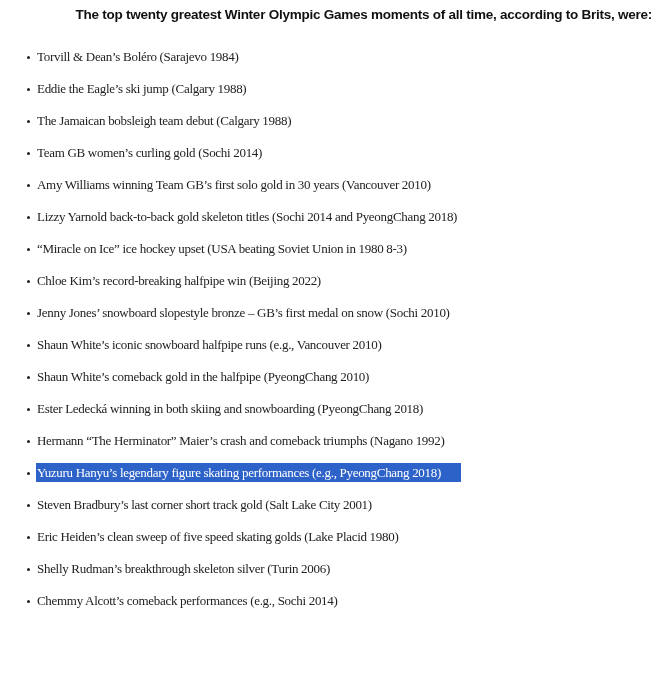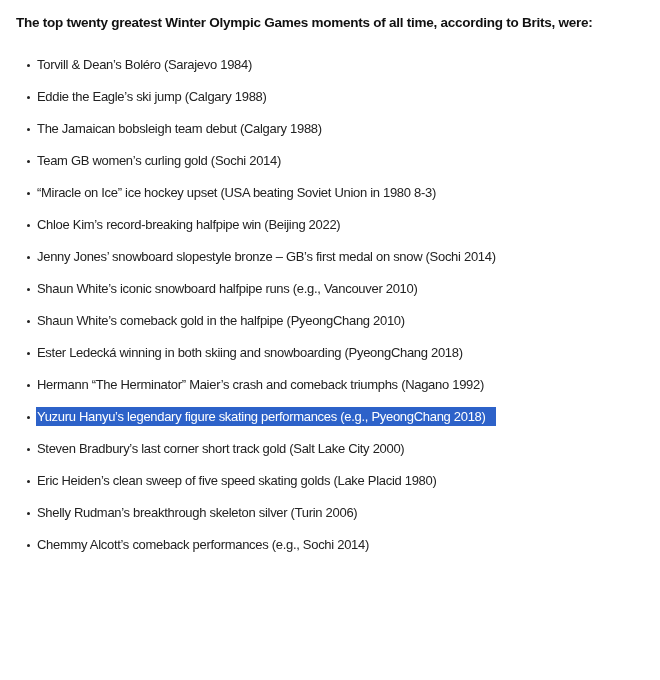--- a/index.html
+++ b/index.html
@@ -17,32 +17,34 @@
     font-family: "Liberation Sans", sans-serif;
   }
   .page {
     width: 660px;
     height: 680px;
     background: var(--bg);
     padding: 7px 8px 0 8px;
     overflow: hidden;
   }
   .page-title {
-    margin: 8px;
+    margin: 0;
     font-size: 13.5px;
     font-weight: 700;
     line-height: 16px;
     letter-spacing: -0.25px;
     color: var(--heading);
     white-space: nowrap;
+    text-align: right;
   }
   .moments-list {
     list-style: none;
     margin: 26px 0 0 0;
     padding: 0 0 0 19px;
+    font-family: Liberation Serif, serif;
   }
   .moments-list li {
     position: relative;
     padding-left: 10px;
     margin-bottom: 16px;
     font-size: 13px;
     line-height: 16px;
     letter-spacing: -0.3px;
     color: var(--text);
     white-space: nowrap;
@@ -53,40 +55,42 @@
     left: 0;
     top: 6.5px;
     width: 3px;
     height: 3px;
     border-radius: 50%;
     background: var(--text);
   }
   .highlighted {
     background: var(--selection-bg);
     color: var(--selection-text);
-    padding: 2px 10px 2px 1px;
+    padding: 2px 20px 2px 1px;
     margin: -2px -2px -2px -1px;
   }
 </style>
 </head>
 <body>
 
 <div class="page">
   <h1 class="page-title">The top twenty greatest Winter Olympic Games moments of all time, according to Brits, were:</h1>
   <ul class="moments-list" id="moments-list">
       <li><span>Torvill &amp; Dean’s Boléro (Sarajevo 1984)</span></li>
       <li><span>Eddie the Eagle’s ski jump (Calgary 1988)</span></li>
       <li><span>The Jamaican bobsleigh team debut (Calgary 1988)</span></li>
       <li><span>Team GB women’s curling gold (Sochi 2014)</span></li>
+      <li><span>Amy Williams winning Team GB’s first solo gold in 30 years (Vancouver 2010)</span></li>
+      <li><span>Lizzy Yarnold back-to-back gold skeleton titles (Sochi 2014 and PyeongChang 2018)</span></li>
       <li><span>“Miracle on Ice” ice hockey upset (USA beating Soviet Union in 1980 8-3)</span></li>
       <li><span>Chloe Kim’s record-breaking halfpipe win (Beijing 2022)</span></li>
-      <li><span>Jenny Jones’ snowboard slopestyle bronze – GB’s first medal on snow (Sochi 2014)</span></li>
+      <li><span>Jenny Jones’ snowboard slopestyle bronze – GB’s first medal on snow (Sochi 2010)</span></li>
       <li><span>Shaun White’s iconic snowboard halfpipe runs (e.g., Vancouver 2010)</span></li>
       <li><span>Shaun White’s comeback gold in the halfpipe (PyeongChang 2010)</span></li>
       <li><span>Ester Ledecká winning in both skiing and snowboarding (PyeongChang 2018)</span></li>
       <li><span>Hermann “The Herminator” Maier’s crash and comeback triumphs (Nagano 1992)</span></li>
       <li><span class="highlighted">Yuzuru Hanyu’s legendary figure skating performances (e.g., PyeongChang 2018)</span></li>
-      <li><span>Steven Bradbury’s last corner short track gold (Salt Lake City 2000)</span></li>
+      <li><span>Steven Bradbury’s last corner short track gold (Salt Lake City 2001)</span></li>
       <li><span>Eric Heiden’s clean sweep of five speed skating golds (Lake Placid 1980)</span></li>
       <li><span>Shelly Rudman’s breakthrough skeleton silver (Turin 2006)</span></li>
       <li><span>Chemmy Alcott’s comeback performances (e.g., Sochi 2014)</span></li>
     </ul>
 </div>
 
 </body></html>

